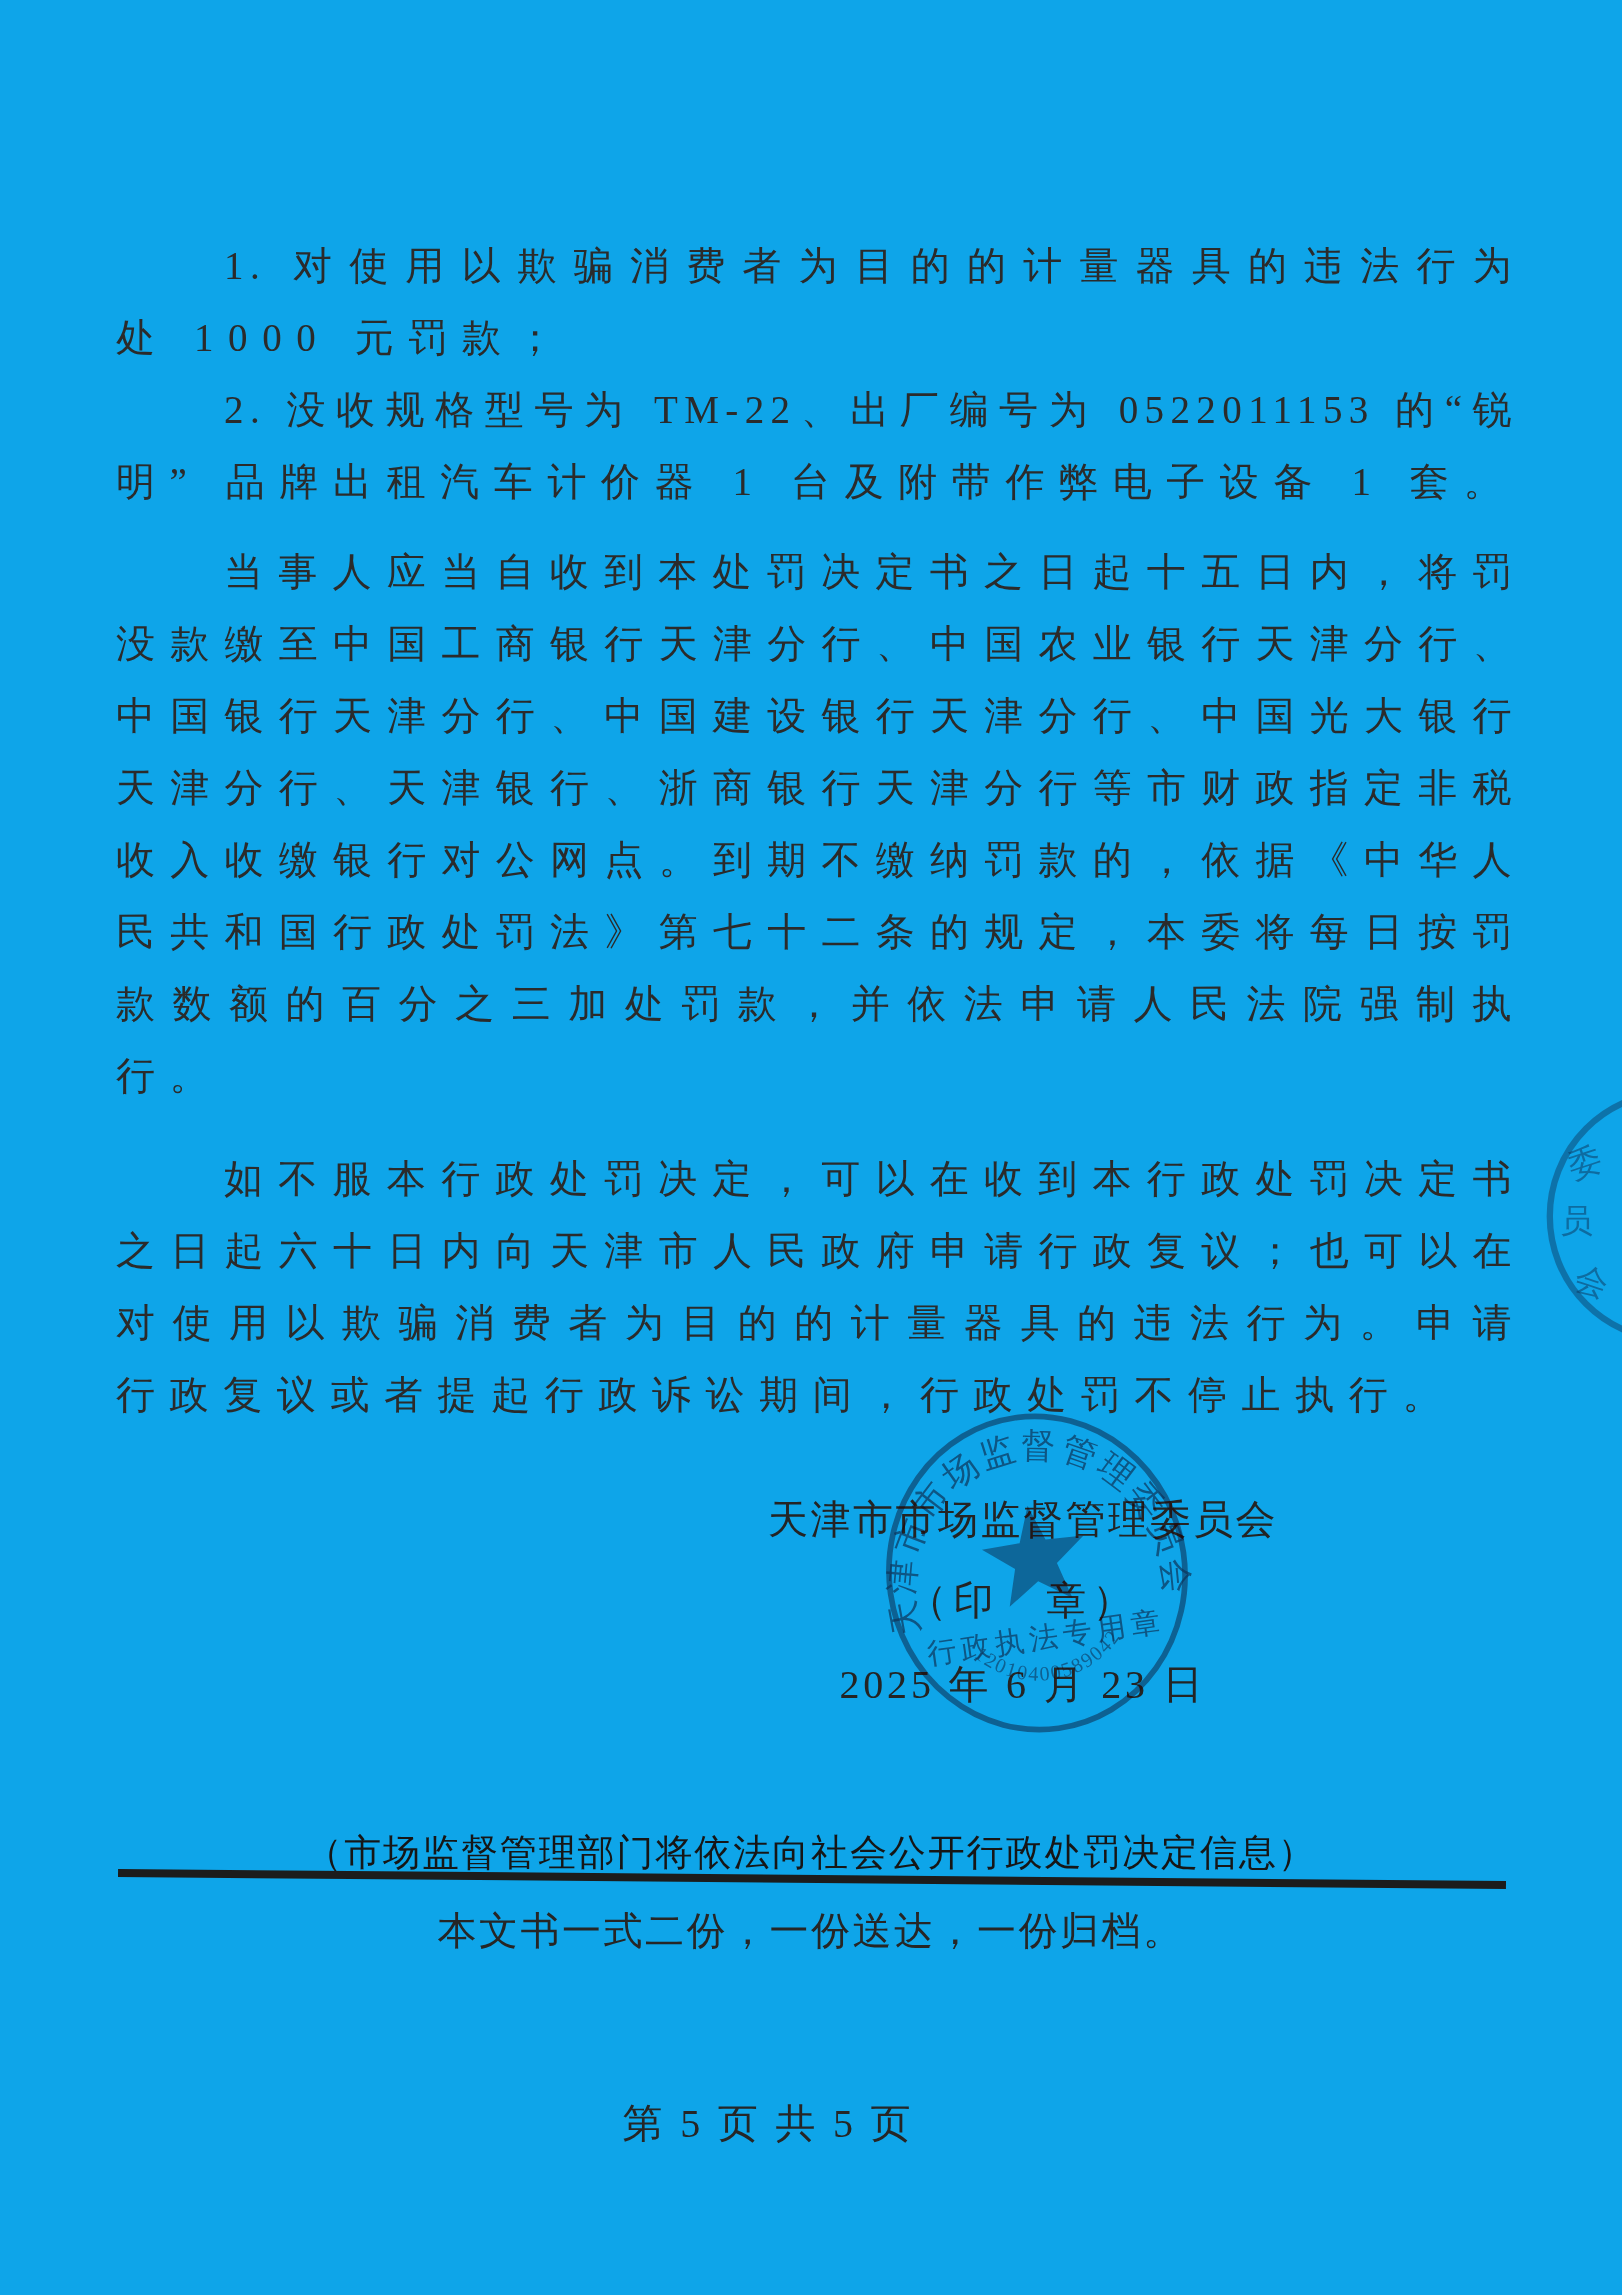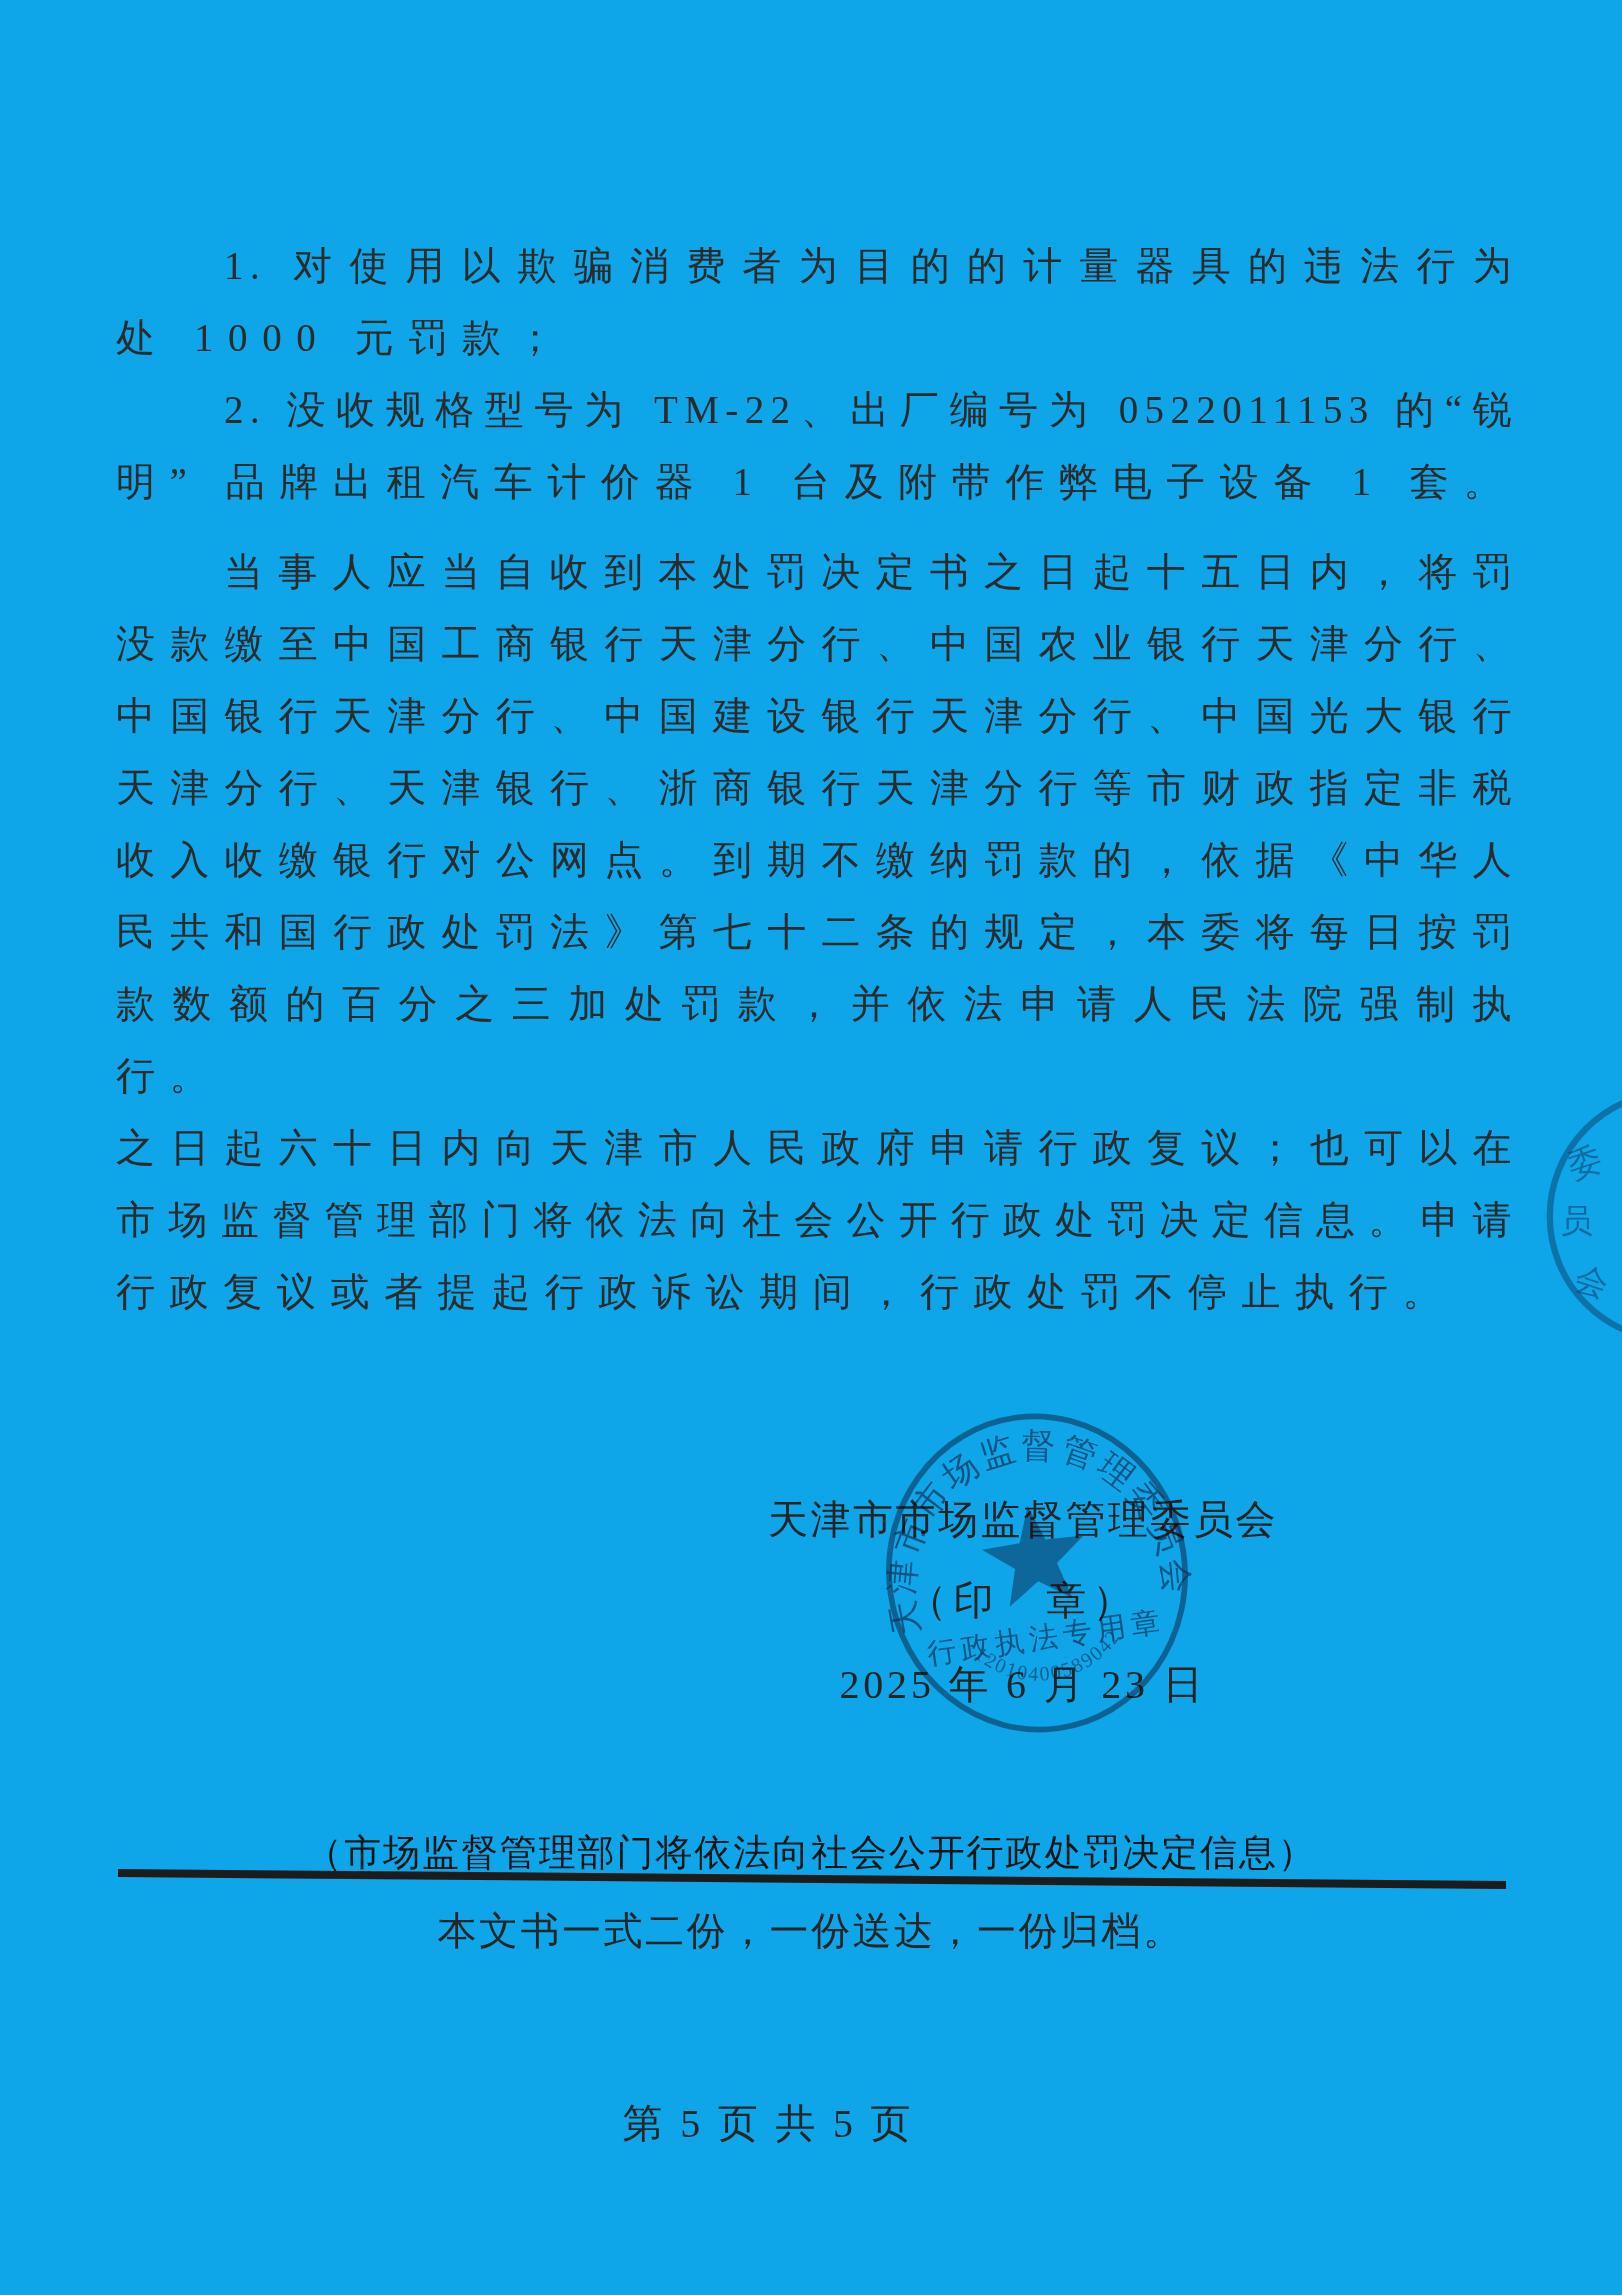--- a/index.html
+++ b/index.html
@@ -77,22 +77,23 @@
     <div class="line indent">2. 没收规格型号为 TM-22、出厂编号为 0522011153 的“锐</div>
     <div class="line end">明” 品牌出租汽车计价器 1 台及附带作弊电子设备 1 套。</div>
     <div class="line indent p-gap-sm">当事人应当自收到本处罚决定书之日起十五日内，将罚</div>
     <div class="line">没款缴至中国工商银行天津分行、中国农业银行天津分行、</div>
     <div class="line">中国银行天津分行、中国建设银行天津分行、中国光大银行</div>
     <div class="line">天津分行、天津银行、浙商银行天津分行等市财政指定非税</div>
     <div class="line">收入收缴银行对公网点。到期不缴纳罚款的，依据《中华人</div>
     <div class="line">民共和国行政处罚法》第七十二条的规定，本委将每日按罚</div>
     <div class="line">款数额的百分之三加处罚款，并依法申请人民法院强制执</div>
     <div class="line end">行。</div>
+    <div class="line indent p-gap-lg">如不服本行政处罚决定，可以在收到本行政处罚决定书</div>
     <div class="line">之日起六十日内向天津市人民政府申请行政复议；也可以在</div>
-    <div class="line">市场监督管理部门将依法向社会公开行政处罚决定信息。申请</div>
+    <div class="line">对使用以欺骗消费者为目的的计量器具的违法行为。申请</div>
     <div class="line end">行政复议或者提起行政诉讼期间，行政处罚不停止执行。</div>
   </div>
 
   <div class="signature">
     <div class="sig-org">天津市市场监督管理委员会</div>
     <div class="sig-seal-note">（印　章）</div>
     <div class="sig-date">2025 年 6 月 23 日</div>
   </div>
 
   <svg class="seal" viewBox="0 0 494 520">

